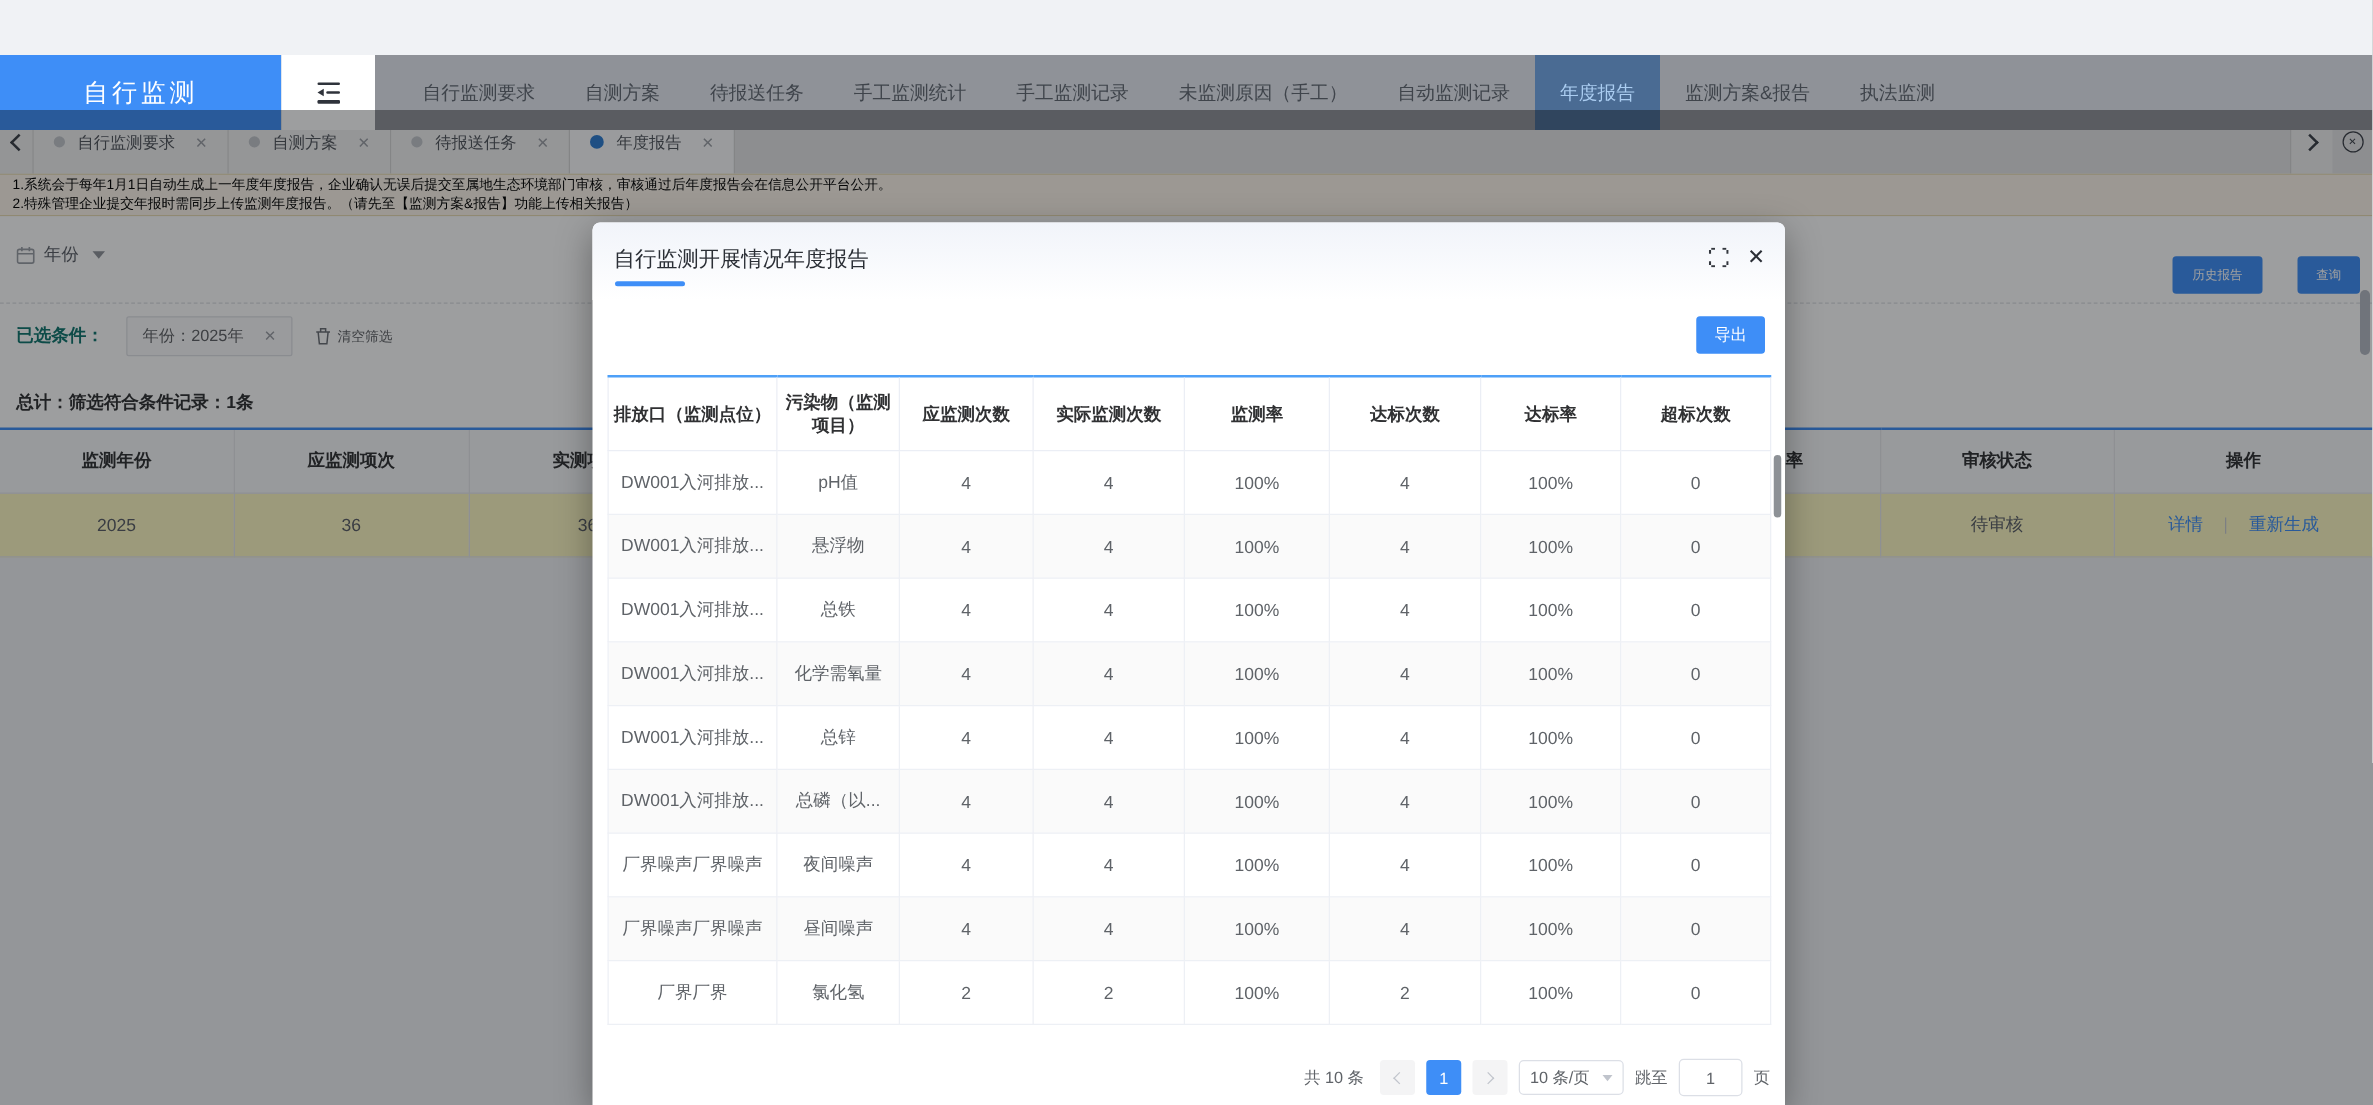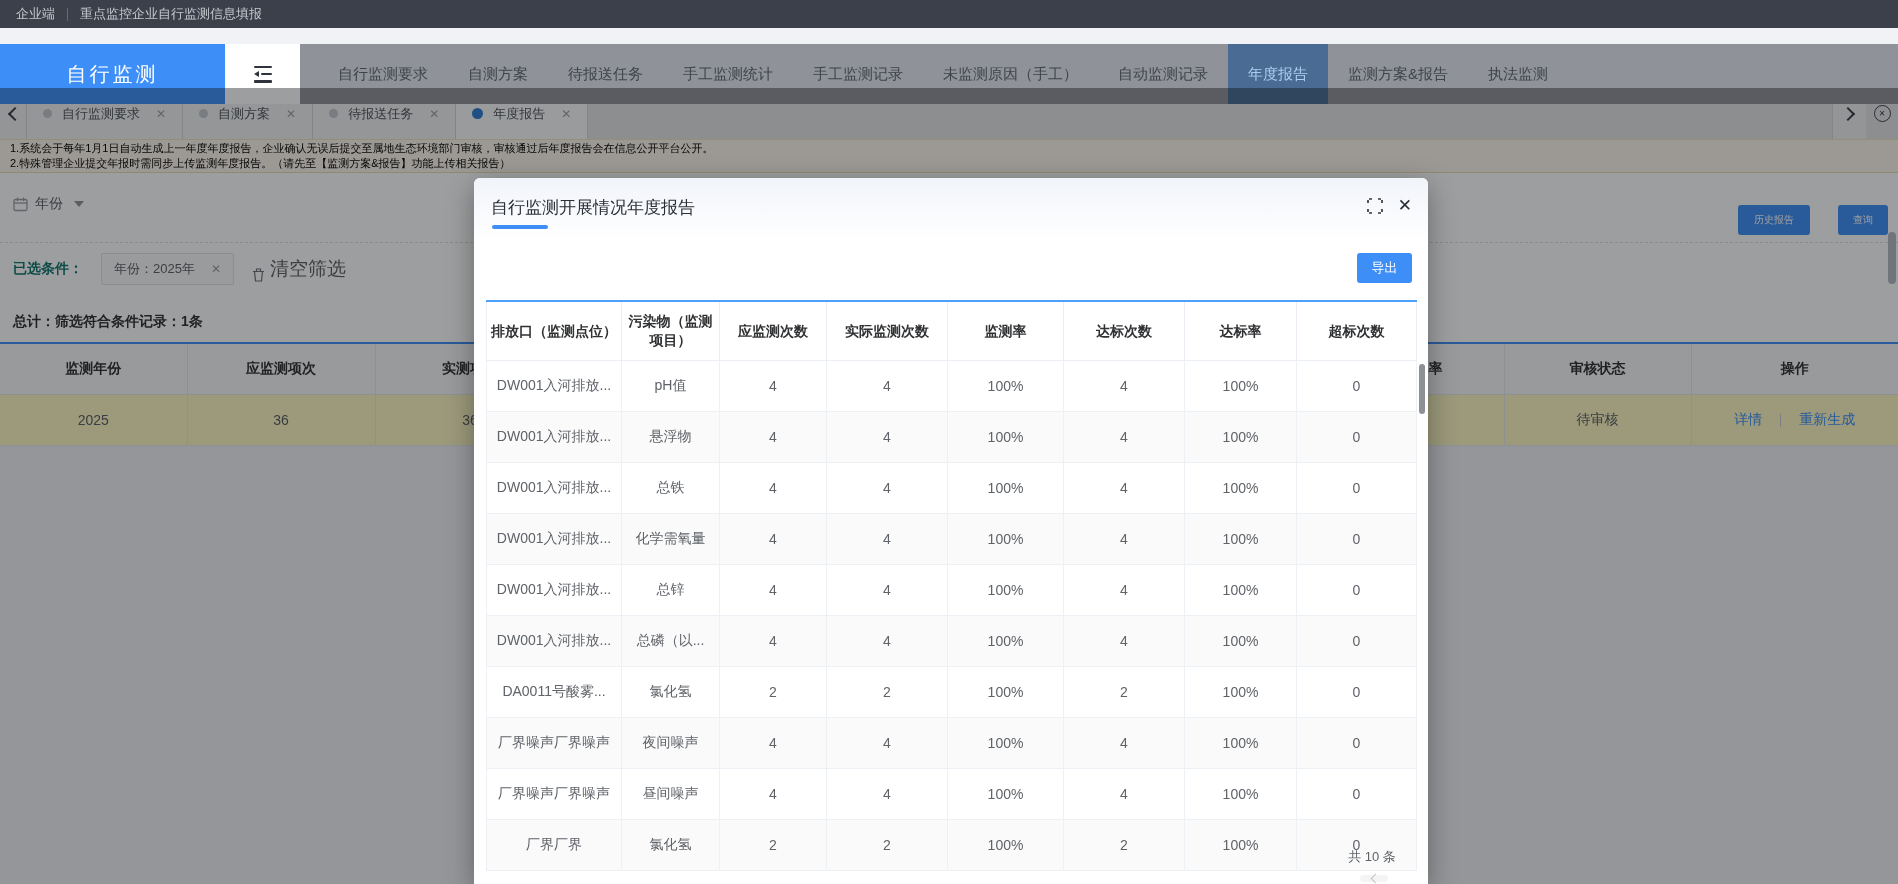--- a/index.html
+++ b/index.html
@@ -53,21 +53,21 @@
   .caret-down{width:0;height:0;border-left:5px solid transparent;border-right:5px solid transparent;border-top:6px solid #8f939a;margin-left:4px;}
   .btn{position:absolute;top:32px;height:30px;background:#3e8ef7;color:#fff;font-size:10px;border:none;
        border-radius:3px;display:flex;align-items:center;justify-content:center;cursor:pointer;}
   .btn.history{right:88px;width:72px;}
   .btn.query{right:10px;width:50px;}
   .dashed{position:absolute;top:69px;left:0;right:0;border-top:1px dashed #dcdee2;}
   .selected-row{position:absolute;top:80px;left:13px;display:flex;align-items:center;}
   .selected-label{font-size:14px;font-weight:bold;color:#0f766e;}
   .filter-chip{margin-left:18px;height:30px;display:flex;align-items:center;padding:0 12px;
                border:1px solid #dfe1e6;background:#fbfbfc;border-radius:2px;font-size:13px;color:#606266;}
-  .clear-group{margin-left:18px;display:flex;align-items:flex-end;gap:5px;font-size:19px;color:#606266;cursor:pointer;}
+  .clear-group{margin-left:18px;display:flex;align-items:flex-start;gap:5px;font-size:11px;color:#606266;cursor:pointer;}
   .summary{position:absolute;top:140px;left:13px;font-size:14px;font-weight:bold;color:#303133;}
   
   .bg-table{position:absolute;top:169px;left:0;width:1898px;border-collapse:collapse;table-layout:fixed;}
   .bg-table thead th{height:48px;background:#f7f8fa;border-top:2px solid #3e8ef7;border-right:1px solid #e6e8eb;
                      border-bottom:1px solid #e6e8eb;font-size:14px;font-weight:bold;color:#303133;text-align:center;}
   .bg-table td{height:48px;background:#fef9c3;border-right:1px solid #e6e8eb;border-bottom:1px solid #e6e8eb;
                font-size:14px;color:#5a5e66;text-align:center;}
   .bg-table th:last-child,.bg-table td:last-child{border-right:none;}
   .link{color:#3e8ef7;cursor:pointer;font-size:14px;}
   .action-divider{display:inline-block;width:1px;height:13px;background:#c8cbd0;margin:0 14px;vertical-align:middle;}
@@ -88,42 +88,37 @@
   .export-btn{position:absolute;right:16px;top:75px;width:55px;height:30px;background:#3e8ef7;color:#fff;
               font-size:13px;border:none;border-radius:3px;cursor:pointer;}
   .report-table{position:absolute;left:12px;top:122px;width:930px;border-collapse:collapse;table-layout:fixed;}
   .report-table thead th{height:58px;border:1px solid #ebeef5;border-top:2px solid #4ea0f8;background:#fff;
                          font-size:14px;font-weight:bold;color:#303133;text-align:center;padding:0 4px;line-height:19px;}
   .report-table tbody td{height:48px;border:1px solid #edf0f5;font-size:14px;color:#5f6368;text-align:center;background:#fff;}
   .report-table tbody tr:nth-child(even) td{background:#fafafa;}
   .modal-scrollthumb{position:absolute;right:3px;top:186px;width:6px;height:50px;background:#8d9196;border-radius:3px;}
   
   .pagination{position:absolute;right:12px;top:670px;height:28px;display:flex;align-items:center;gap:9px;
-              font-size:13px;color:#5f6368;flex-direction:column;}
+              font-size:13px;color:#5f6368;}
   .pg-total{margin-right:4px;}
   .pg-btn{width:28px;height:28px;border-radius:3px;background:#f4f4f5;display:flex;align-items:center;justify-content:center;cursor:pointer;}
   .pg-btn .chev{border-color:#c0c4cc;border-width:0 1.5px 1.5px 0;width:6px;height:6px;}
   .pg-cur{width:28px;height:28px;border-radius:3px;background:#3e8ef7;color:#fff;display:flex;
           align-items:center;justify-content:center;cursor:pointer;}
   .pg-size{width:84px;height:28px;border:1px solid #dcdfe6;border-radius:4px;background:#fff;
            display:flex;align-items:center;justify-content:space-between;padding:0 8px;cursor:pointer;box-sizing:border-box;}
   .pg-size .caret-down{border-top-color:#c0c4cc;border-left-width:4px;border-right-width:4px;border-top-width:5px;margin:0;}
   .pg-input{width:45px;height:26px;border:1px solid #dcdfe6;border-radius:4px;text-align:center;
             font-size:13px;color:#5f6368;font-family:inherit;}
 </style>
 </head>
 <body>
 
 <div class="screen">
 
-  <header class="topbar">
-    <span>企业端</span>
-    <span class="sep"></span>
-    <span>重点监控企业自行监测信息填报</span>
-  </header>
 
   <div class="navbar">
     <div class="module">自行监测</div>
     <div class="collapse-tile">
       <span class="ic-collapse">
         <i class="bar"></i>
         <span class="mid">
             <i class="tri"></i>
             <i class="bar"></i>
           </span>
@@ -351,30 +346,20 @@
             <td>DW001入河排放...</td>
             <td>总磷（以...</td>
             <td>4</td>
             <td>4</td>
             <td>100%</td>
             <td>4</td>
             <td>100%</td>
             <td>0</td>
           </tr>
           <tr>
-            <td>DA0011号酸雾...</td>
-            <td>氯化氢</td>
-            <td>2</td>
-            <td>2</td>
-            <td>100%</td>
-            <td>2</td>
-            <td>100%</td>
-            <td>0</td>
-          </tr>
-          <tr>
             <td>厂界噪声厂界噪声</td>
             <td>夜间噪声</td>
             <td>4</td>
             <td>4</td>
             <td>100%</td>
             <td>4</td>
             <td>100%</td>
             <td>0</td>
           </tr>
           <tr>

